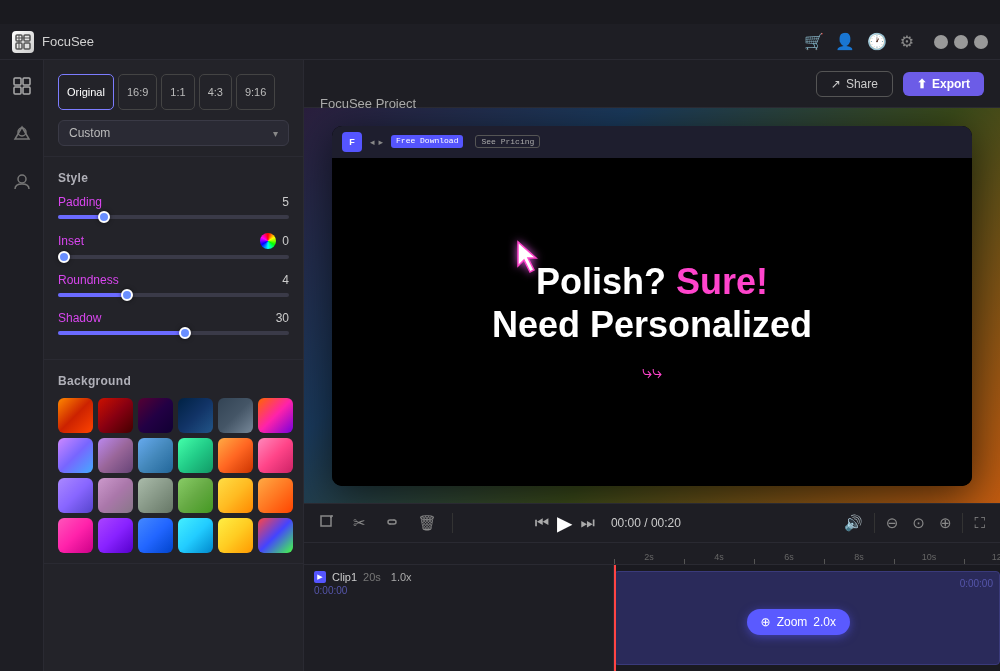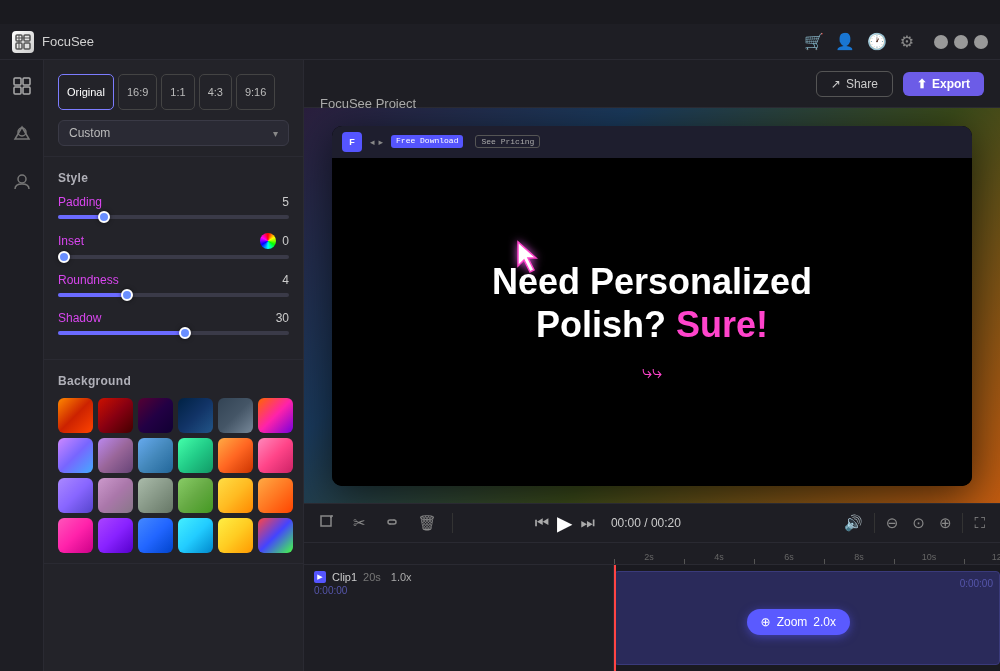--- a/index.html
+++ b/index.html
@@ -788,25 +788,25 @@
         </div>
 
         <div class="video-content">
           <div class="cursor-icon">
             <svg width="36" height="36" viewBox="0 0 36 36">
               <path d="M6 4 L6 28 L12 22 L18 34 L22 32 L16 20 L24 20 Z" fill="white" stroke="#ff44cc" stroke-width="1.5"></path>
             </svg>
           </div>
           <div class="video-text">
             <div class="video-headline">
-              <span>Need Personalized</span>
+              <span>Polish?</span>
+              <span class="highlight">Sure!</span>
             </div>
             <div class="video-headline">
-              <span>Polish?</span>
-              <span class="highlight">Sure!</span>
+              <span>Need Personalized</span>
             </div>
             <div class="chevron-down-double">⤷⤷</div>
           </div>
         </div>
       </div>
     </div>
 
     <div class="timeline-area">
 
       <div class="timeline-toolbar">

